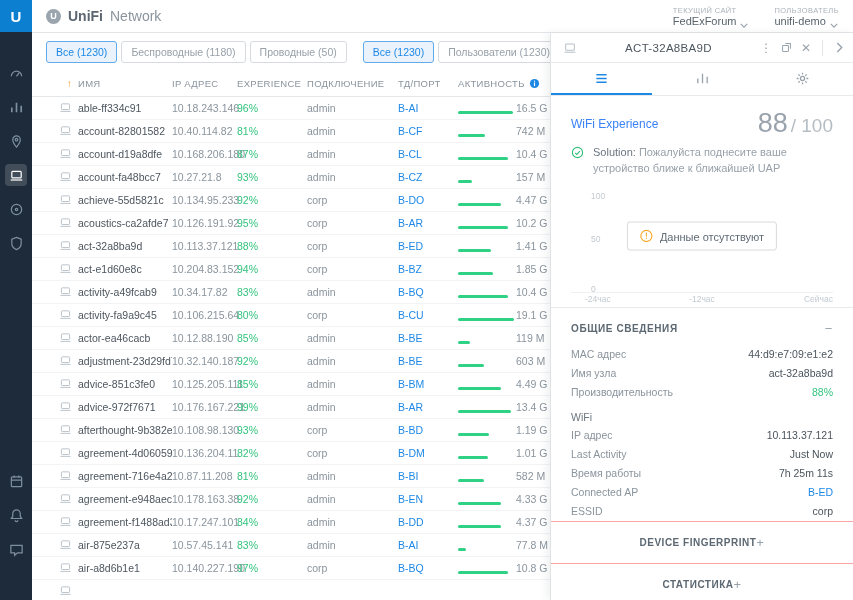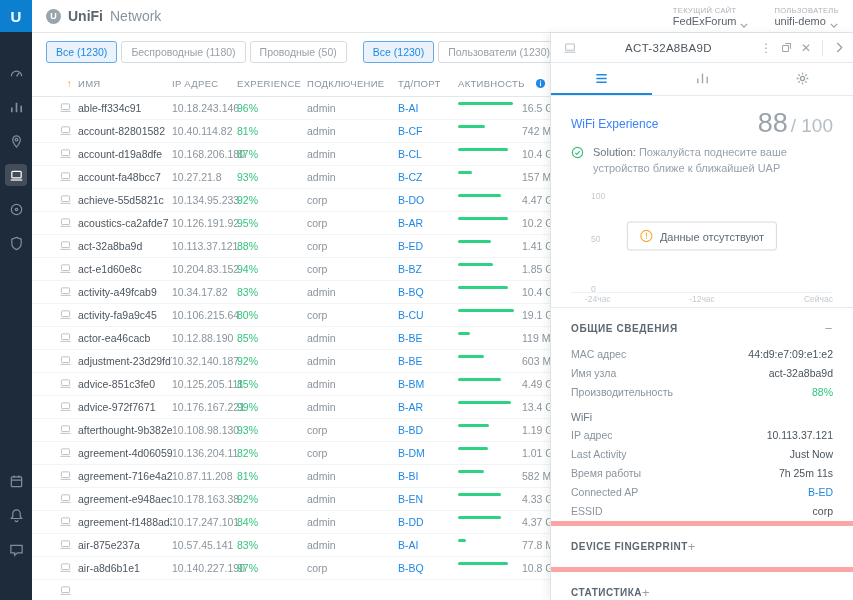--- a/index.html
+++ b/index.html
@@ -35,21 +35,21 @@
   .ftab{font-size:10.5px;padding:4px 9px;border:1px solid #d7dbdf;border-radius:3px;color:#98a1a9;background:#fff;cursor:pointer;white-space:nowrap}
   .ftab.active{color:#1e88e5;border-color:#63aae8;background:#eaf3fc}
 
   .theader{display:flex;align-items:center;height:26px;border-bottom:1px solid #e4e7ea;font-size:9.5px;color:#8a949e;letter-spacing:.3px;padding-left:14px}
   .col-icon{width:32px;text-align:right;padding-right:6px}
   .col-name{width:94px}
   .col-ip{width:65px}
   .col-exp{width:70px}
   .col-conn{width:91px}
   .col-port{width:60px}
-  .col-act{flex:1;display:flex;align-items:flex-start;gap:6px;padding-right:8px;min-width:0}
+  .col-act{flex:1;display:flex;align-items:flex-end;padding-right:8px;min-width:0}
   .sort-arrow{color:#f7941d;font-size:10px;font-weight:bold}
   .hicon{display:inline-flex;margin-left:4px;vertical-align:middle}
 
   .trow{display:flex;align-items:center;height:23px;border-bottom:1px solid #f1f3f4;padding-left:14px;font-size:10.5px;cursor:pointer}
   .dev-ic{display:inline-flex;color:#b9c1c8}
   .dev-ic svg{width:13px;height:13px;stroke:currentColor;fill:none;stroke-width:1.2}
   .name{color:#4c555e;white-space:nowrap;overflow:hidden}
   .ip{color:#8a949d}
   .exp{color:#33c37e}
   .conn{color:#8a949d}
@@ -91,21 +91,21 @@
 
   .pdivider{border-top:1px solid #e7eaec;margin-top:14px}
   .sec-head{display:flex;justify-content:space-between;align-items:center;padding:13px 20px 9px;font-size:10px;font-weight:bold;color:#5c6872;letter-spacing:.6px;cursor:pointer}
   .toggle{color:#98a2ab;font-size:13px;font-weight:normal}
   .info-row{display:flex;justify-content:space-between;padding:3.5px 20px;font-size:10.5px}
   .ilabel{color:#8a949d}
   .ivalue{color:#4a545d;text-align:right}
   .ivalue.green{color:#33c37e}
   .ivalue.link{color:#1e88e5;cursor:pointer}
   .subhead{padding:9px 20px 3px;font-size:10.5px;color:#6b7781}
-  .psection{border-top:5px solid #fca5a5;display:flex;justify-content:flex-start;align-items:center;padding:13px 20px;font-size:10px;font-weight:bold;color:#5c6872;letter-spacing:.5px;cursor:pointer}
+  .psection{border-top:1px solid #fca5a5;display:flex;justify-content:center;align-items:center;padding:13px 20px;font-size:10px;font-weight:bold;color:#5c6872;letter-spacing:.5px;cursor:pointer}
   .psection:first-of-type{margin-top:14px}
 </style>
 </head>
 <body>
 
 <div class="screen">
 
   <aside class="sidebar">
     <div class="logo-tile">U</div>
     <div class="side-icons">

